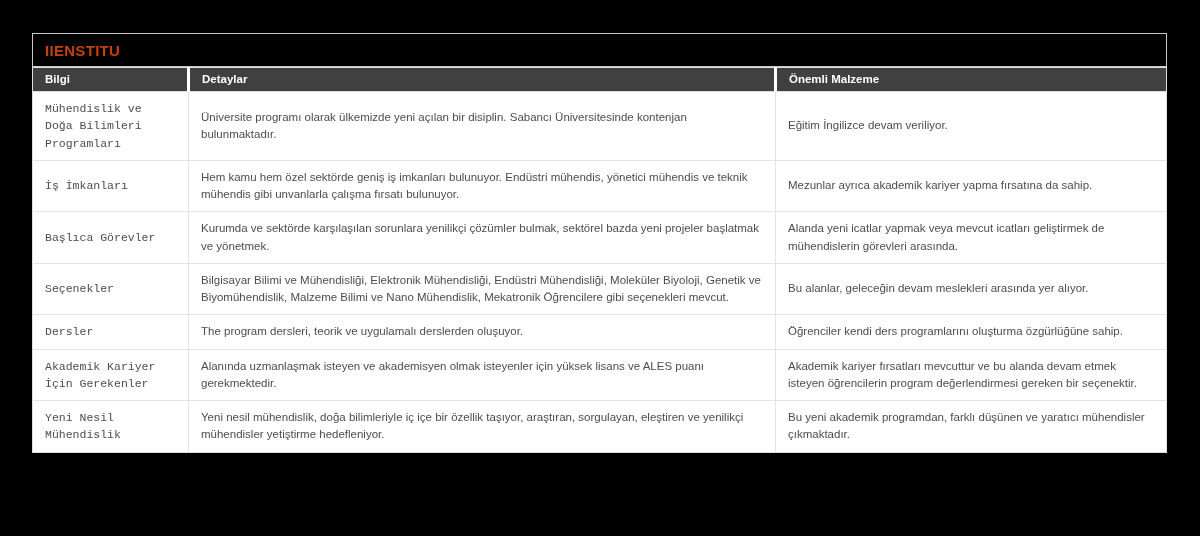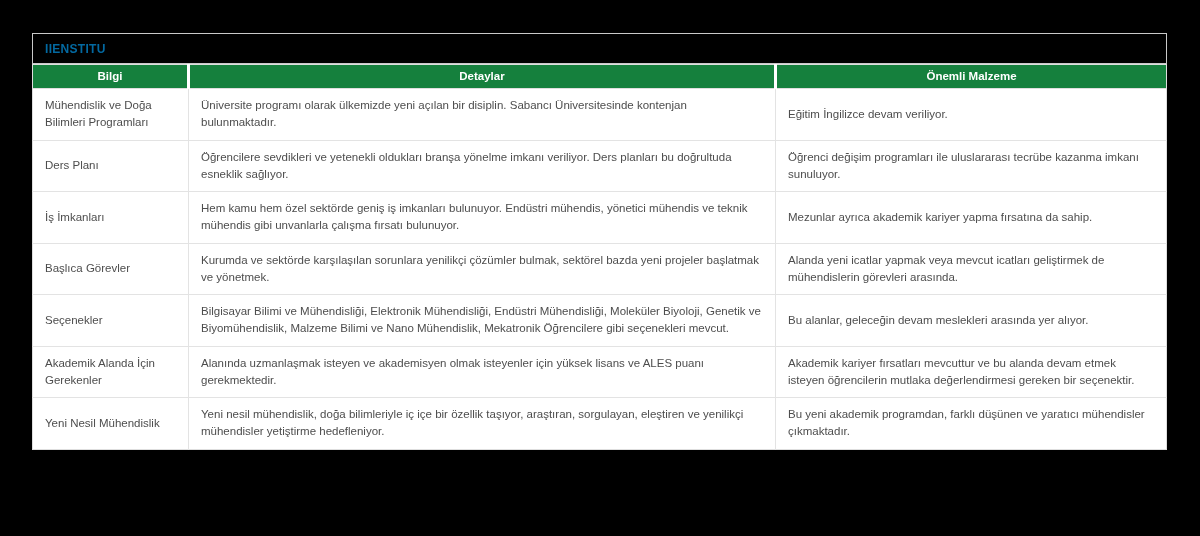--- a/index.html
+++ b/index.html
@@ -9,59 +9,59 @@
     overflow: hidden;
     font-family: "Liberation Sans", "DejaVu Sans", sans-serif;
   }
   .card {
     position: absolute;
     left: 32px; top: 33px;
     width: 1135px;
   }
   .title-bar {
     background: #000000;
-    color: #0369a1;
+    color: #c2410c;
     border: 1px solid #c9c9c9;
     padding: 8px 12px 7px 12px;
-    font-size: 12px;
+    font-size: 15px;
     font-weight: bold;
     letter-spacing: 0.3px;
   }
   table.info-table {
     width: 100%;
     border-collapse: collapse;
     table-layout: fixed;
     background: #ffffff;
     border: 1px solid #dedede;
   }
   col.c-bilgi    { width: 156px; }
   col.c-detaylar { width: 587px; }
   col.c-notlar   { width: auto;  }
   thead th {
-    background: #15803d;
+    background: #404040;
     color: #ffffff;
-    text-align: center;
+    text-align: left;
     font-size: 11.5px;
     font-weight: bold;
     padding: 5px 12px 6px 12px;
     border-left: 3px solid #ffffff;
     border-bottom: 1px solid #dedede;
   }
   thead th:first-child { border-left: none; }
   tbody td {
     color: #4d4d4d;
     font-size: 11.5px;
     line-height: 1.5;
     padding: 8px 12px;
     vertical-align: middle;
     border-bottom: 1px solid #e3e3e3;
     border-left: 1px solid #e3e3e3;
     word-wrap: break-word;
   }
-  tbody td:first-child { border-left: none; }
+  tbody td:first-child { border-left: none; font-family: Liberation Mono, monospace; }
   tbody tr:last-child td { border-bottom: none; }
 </style>
 </head>
 <body>
 
 <div class="card">
   <div class="title-bar">IIENSTITU</div>
   <table class="info-table">
     <colgroup>
       <col class="c-bilgi">
@@ -75,43 +75,43 @@
         <th>Önemli Malzeme</th>
       </tr>
     </thead>
     <tbody>
       <tr>
         <td>Mühendislik ve Doğa Bilimleri Programları</td>
         <td>Üniversite programı olarak ülkemizde yeni açılan bir disiplin. Sabancı Üniversitesinde kontenjan bulunmaktadır.</td>
         <td>Eğitim İngilizce devam veriliyor.</td>
       </tr>
       <tr>
-        <td>Ders Planı</td>
-        <td>Öğrencilere sevdikleri ve yetenekli oldukları branşa yönelme imkanı veriliyor. Ders planları bu doğrultuda esneklik sağlıyor.</td>
-        <td>Öğrenci değişim programları ile uluslararası tecrübe kazanma imkanı sunuluyor.</td>
-      </tr>
-      <tr>
         <td>İş İmkanları</td>
         <td>Hem kamu hem özel sektörde geniş iş imkanları bulunuyor. Endüstri mühendis, yönetici mühendis ve teknik mühendis gibi unvanlarla çalışma fırsatı bulunuyor.</td>
         <td>Mezunlar ayrıca akademik kariyer yapma fırsatına da sahip.</td>
       </tr>
       <tr>
         <td>Başlıca Görevler</td>
         <td>Kurumda ve sektörde karşılaşılan sorunlara yenilikçi çözümler bulmak, sektörel bazda yeni projeler başlatmak ve yönetmek.</td>
         <td>Alanda yeni icatlar yapmak veya mevcut icatları geliştirmek de mühendislerin görevleri arasında.</td>
       </tr>
       <tr>
         <td>Seçenekler</td>
         <td>Bilgisayar Bilimi ve Mühendisliği, Elektronik Mühendisliği, Endüstri Mühendisliği, Moleküler Biyoloji, Genetik ve Biyomühendislik, Malzeme Bilimi ve Nano Mühendislik, Mekatronik Öğrencilere gibi seçenekleri mevcut.</td>
         <td>Bu alanlar, geleceğin devam meslekleri arasında yer alıyor.</td>
       </tr>
       <tr>
-        <td>Akademik Alanda İçin Gerekenler</td>
+        <td>Dersler</td>
+        <td>The program dersleri, teorik ve uygulamalı derslerden oluşuyor.</td>
+        <td>Öğrenciler kendi ders programlarını oluşturma özgürlüğüne sahip.</td>
+      </tr>
+      <tr>
+        <td>Akademik Kariyer İçin Gerekenler</td>
         <td>Alanında uzmanlaşmak isteyen ve akademisyen olmak isteyenler için yüksek lisans ve ALES puanı gerekmektedir.</td>
-        <td>Akademik kariyer fırsatları mevcuttur ve bu alanda devam etmek isteyen öğrencilerin mutlaka değerlendirmesi gereken bir seçenektir.</td>
+        <td>Akademik kariyer fırsatları mevcuttur ve bu alanda devam etmek isteyen öğrencilerin program değerlendirmesi gereken bir seçenektir.</td>
       </tr>
       <tr>
         <td>Yeni Nesil Mühendislik</td>
         <td>Yeni nesil mühendislik, doğa bilimleriyle iç içe bir özellik taşıyor, araştıran, sorgulayan, eleştiren ve yenilikçi mühendisler yetiştirme hedefleniyor.</td>
         <td>Bu yeni akademik programdan, farklı düşünen ve yaratıcı mühendisler çıkmaktadır.</td>
       </tr>
     </tbody>
   </table>
 </div>
 

